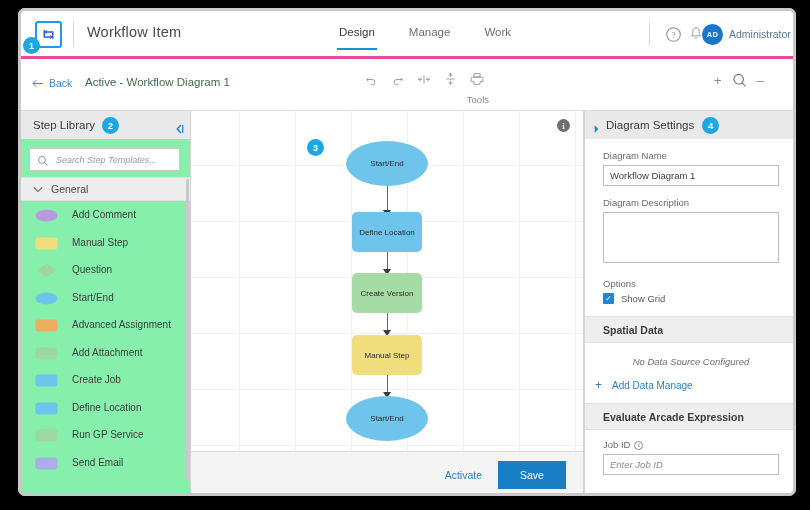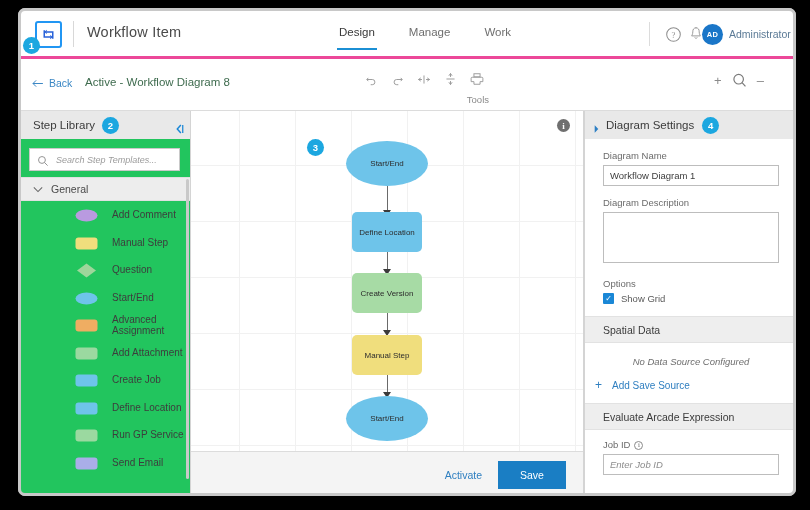--- a/index.html
+++ b/index.html
@@ -120,21 +120,21 @@
     display: flex; align-items: center; justify-content: center; gap: 9px;
     height: 22px;
   }
   .zoom-pct { font-size: 9.5px; color: #8a8a8a; margin-top: 17px; }
   .zoom-pm { font-size: 13px; color: #8a8a8a; cursor: pointer; line-height: 1; }
 
   
   .sidebar {
     position: absolute; left: 0; top: 102px;
     width: 172px; height: 386px;
-    background: #22c55e;
+    background: #86efac;
     border-right: 1px solid #d4d4d4;
   }
   .sb-header {
     position: relative;
     height: 28px; background: #e9e9e9;
     display: flex; align-items: center;
   }
   .sb-header-title {
     margin-left: 14px; font-size: 11.5px; color: #3b3b3b;
   }
@@ -168,21 +168,21 @@
   }
   .grp-header {
     height: 24px; background: #ededed;
     display: flex; align-items: center; gap: 8px;
     padding-left: 14px; cursor: pointer;
     border-top: 1px solid #e0e0e0; border-bottom: 1px solid #e0e0e0;
   }
   .grp-title { font-size: 10.5px; color: #4a4a4a; }
   .step-row {
     height: 27.5px; display: flex; align-items: center;
-    padding-left: 16px; cursor: pointer; margin-left: 40px;
+    padding-left: 16px; cursor: pointer;
   }
   .step-shape { width: 23px; height: 13px; flex: 0 0 auto; }
   .step-label { margin-left: 14px; font-size: 10px; color: #3d3d3d; }
   .sb-scrollbar {
     position: absolute; right: 1px; top: 68px;
     width: 3px; height: 300px; background: #c9c9c9; border-radius: 2px;
   }
 
   
   .canvas-area {
@@ -276,21 +276,21 @@
   .chk {
     width: 11px; height: 11px; background: #1a87d6; border-radius: 1px;
     display: flex; align-items: center; justify-content: center;
     color: #fff; font-size: 8px; line-height: 1;
   }
   .opt-label { font-size: 9.5px; color: #5a5a5a; }
   .sec-header {
     height: 27px; background: #eeeeee; margin-top: 12px;
     border-top: 1px solid #e2e2e2; border-bottom: 1px solid #e2e2e2;
     display: flex; align-items: center; padding-left: 18px;
-    font-size: 10.5px; color: #3b3b3b;
+    font-size: 10.5px; color: #3b3b3b; font-weight: bold;
   }
   .empty-note {
     font-size: 9.5px; font-style: italic; color: #6f6f6f;
     text-align: center; margin-top: 13px;
   }
   .add-link {
     display: flex; align-items: center; gap: 10px;
     margin-top: 12px; margin-left: 10px;
     font-size: 10px; color: #2f7fc0; cursor: pointer;
   }
@@ -354,21 +354,21 @@
     <div class="admin-name">Administrator</div>
   </div>
 
   <div class="subbar">
     <div class="back-btn">
       <svg width="13" height="9" viewBox="0 0 14 10">
         <path d="M13 5 L2 5 M5.5 1.5 L2 5 L5.5 8.5" fill="none" stroke="#3b87c4" stroke-width="1.1"></path>
       </svg>
       <span>Back</span>
     </div>
-    <div class="doc-title">Active - Workflow Diagram 8</div>
+    <div class="doc-title">Active - Workflow Diagram 1</div>
 
     <div class="tools-group">
       <div class="tools-icons">
         <svg width="13" height="13" viewBox="0 0 16 16">
           <path d="M4 6 L2.2 8 L4 10" fill="none" stroke="#9b9b9b" stroke-width="1.2"></path>
           <path d="M2.4 8 L9 8 A3.2 3.2 0 0 1 9 14.4 L7 14.4" fill="none" stroke="#9b9b9b" stroke-width="1.2"></path>
         </svg>
         <svg width="13" height="13" viewBox="0 0 16 16">
           <path d="M12 6 L13.8 8 L12 10" fill="none" stroke="#9b9b9b" stroke-width="1.2"></path>
           <path d="M13.6 8 L7 8 A3.2 3.2 0 0 0 7 14.4 L9 14.4" fill="none" stroke="#9b9b9b" stroke-width="1.2"></path>
@@ -584,21 +584,21 @@
       <div class="opt-row">
         <span class="chk">✓</span>
         <span class="opt-label">Show Grid</span>
       </div>
     </div>
 
     <div class="sec-header">Spatial Data</div>
     <div class="empty-note">No Data Source Configured</div>
     <div class="add-link">
       <span class="add-plus">+</span>
-      <span>Add Save Source</span>
+      <span>Add Data Manage</span>
     </div>
 
     <div class="sec-header">Evaluate Arcade Expression</div>
     <div class="rp-body">
       <div class="fld-label" style="margin-top:9px;">
         <span>Job ID</span><span class="info-i">i</span>
       </div>
       <input class="fld-input jobid-input" type="text" placeholder="Enter Job ID" style="">
     </div>
 

